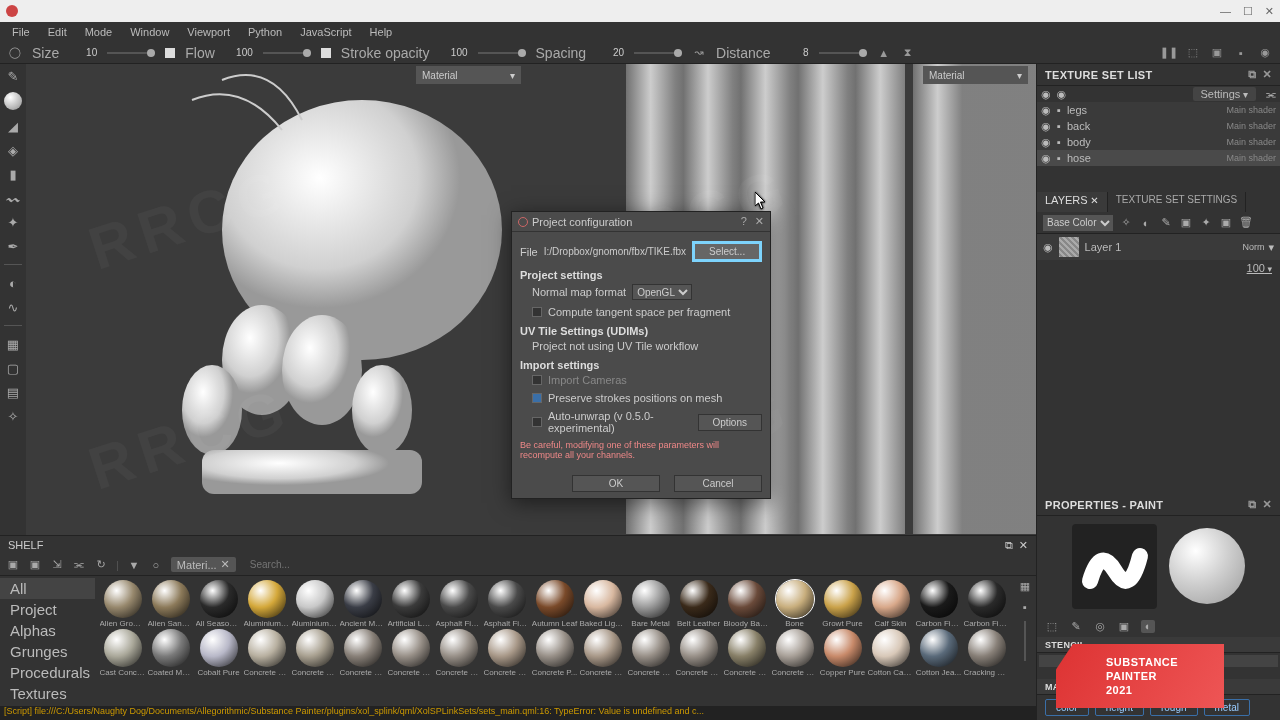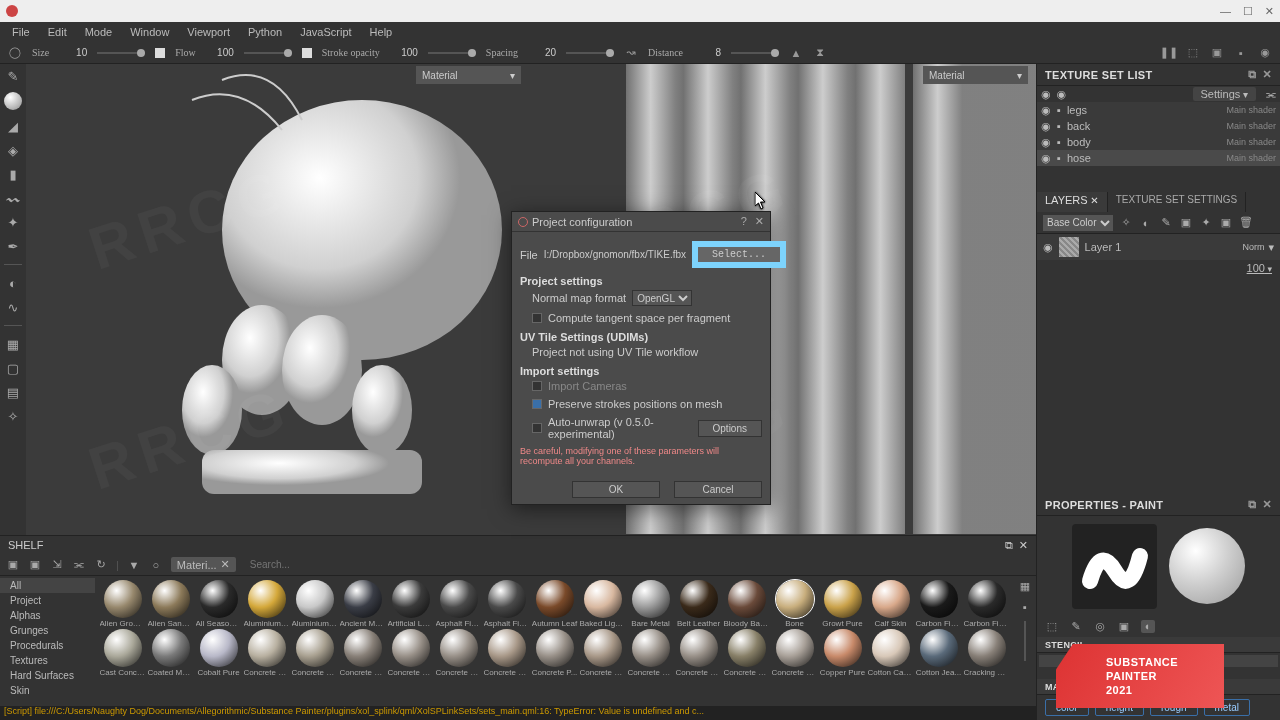--- a/index.html
+++ b/index.html
@@ -3,21 +3,21 @@
 <meta charset="utf-8">
 <style>
 * { margin:0; padding:0; box-sizing:border-box; font-family:"Segoe UI",Arial,sans-serif; font-size:11px; user-select:none; }
 body { width:1280px; height:720px; background:#333; color:#bbb; overflow:hidden; position:relative; }
 .titlebar { height:22px; background:#eee; color:#555; display:flex; align-items:center; padding:0 6px; font-size:11px; }
 .titlebar .app-ico { width:12px; height:12px; background:#c44; border-radius:50%; margin-right:6px; }
 .titlebar .wbtns { margin-left:auto; display:flex; gap:12px; color:#666; }
 .menubar { height:20px; background:#333; display:flex; align-items:center; padding:0 4px; gap:2px; }
 .menubar span { padding:2px 8px; }
 .toolrow { height:22px; background:#333; border-bottom:1px solid #222; display:flex; align-items:center; padding:0 8px; gap:10px; }
-.toolrow .lbl { font-size:10px; color:#aaa;font-family:Liberation Serif, serif; }
+.toolrow .lbl { font-size:14px; color:#aaa; }
 .toolrow .num { width:28px; text-align:right; color:#ccc; font-size:10px; }
 .toolrow .sld { width:48px; height:2px; background:#555; position:relative; }
 .toolrow .sld::after { content:""; position:absolute; width:8px; height:8px; background:#aaa; border-radius:50%; top:-3px; right:0; }
 .toolrow .chk { width:10px; height:10px; background:#ddd; }
 .toolrow .ico { width:14px; height:14px; color:#999; display:flex; align-items:center; justify-content:center; }
 .toolrow .right { margin-left:auto; display:flex; gap:10px; }
 .main { position:absolute; top:64px; bottom:0; left:0; right:0; display:flex; }
 .vtool { width:26px; background:#333; display:flex; flex-direction:column; align-items:center; padding-top:4px; gap:8px; }
 .vtool .t { width:16px; height:16px; color:#aaa; display:flex; align-items:center; justify-content:center; font-size:13px; }
 .vsep { height:1px; width:18px; background:#555; margin:2px 0; }
@@ -57,41 +57,41 @@
 .mtabs .mt { padding:2px 10px; border:1px solid #3a6fa8; color:#9cf; font-size:10px; border-radius:2px; }
 
 .shelf { position:absolute; left:0; bottom:0; width:1036px; height:185px; background:#333; border-top:1px solid #222; display:flex; flex-direction:column; }
 .shelf .phd { height:18px; display:flex; align-items:center; padding:0 8px; font-size:10px; color:#ccc; }
 .shelf .tbar { height:22px; display:flex; align-items:center; padding:0 6px; gap:8px; border-bottom:1px solid #222; }
 .shelf .tbar .i { width:14px; color:#aaa; text-align:center; }
 .shelf .tbar .chip { background:#555; padding:1px 6px; font-size:10px; border-radius:2px; display:flex; align-items:center; gap:4px; }
 .shelf .tbar input { background:#333; border:none; color:#ccc; padding:2px 6px; font-size:10px; width:200px; }
 .shelf .body { flex:1; display:flex; overflow:hidden; }
 .shelf .cats { width:95px; background:#333; padding:2px 0; }
-.shelf .cats div { padding:2px 10px; font-size:10px; color:#bbb; }
+.shelf .cats div { padding:2px 10px; font-size:15px; color:#bbb; }
 .shelf .cats div.on { background:#444; }
 .shelf .grid { flex:1; overflow:hidden; padding:4px; position:relative; }
 .shelf .gwrap { display:flex; flex-wrap:wrap; gap:1px; }
 .mat { width:47px; display:flex; flex-direction:column; align-items:center; }
 .mat .ball { width:38px; height:38px; border-radius:50%; }
 .mat .nm { font-size:8px; color:#aaa; text-align:center; white-space:nowrap; overflow:hidden; text-overflow:ellipsis; width:46px; margin-top:1px; }
 .mat.sel .ball { outline:1px solid #fff; }
 .shelf .vctrl { width:22px; display:flex; flex-direction:column; align-items:center; gap:8px; padding-top:4px; color:#aaa; }
 .footer { position:absolute; bottom:0; left:0; width:1036px; height:14px; background:#222; color:#c90; font-size:9px; padding:0 4px; overflow:hidden; white-space:nowrap; }
 
 .dialog { position:absolute; left:511px; top:211px; width:260px; background:#4b4b4b; border:1px solid #222; box-shadow:0 4px 20px rgba(0,0,0,.5); color:#ccc; }
 .dialog .dtitle { height:20px; background:#4b4b4b; display:flex; align-items:center; padding:0 6px; gap:4px; border-bottom:1px solid #333; }
 .dialog .dtitle .dico { width:10px; height:10px; border:1px solid #c66; border-radius:50%; }
 .dialog .dtitle .dbtns { margin-left:auto; display:flex; gap:8px; color:#aaa; }
 .dialog .dc { padding:6px 8px; font-size:10px; }
 .dialog .drow { display:flex; align-items:center; padding:3px 0; gap:6px; }
 .dialog .lab { color:#ccc; }
 .dialog .bold { font-weight:600; color:#ddd; margin-top:4px; }
 .dialog button { background:#555; color:#ccc; border:1px solid #333; padding:2px 14px; font-size:10px; }
-.dialog button.sel { background:#666; border:6px solid #7dd3fc;font-family:Liberation Mono, monospace; }
+.dialog button.sel { background:#666; border:3px solid #7dd3fc; }
 .dialog select { background:#555; color:#ccc; border:1px solid #333; font-size:10px; height:16px; }
 .dialog .warn { color:#e88; font-size:9px; }
 .dialog .dbot { display:flex; justify-content:flex-end; gap:14px; padding:6px 8px; }
 .dialog .dbot button { width:88px; }
 .dialog .cb { width:10px; height:10px; background:#333; border:1px solid #666; display:inline-block; }
 .dialog .cb.on { background:#3a6fa8; }
 
 .splogo { position:absolute; right:56px; bottom:12px; width:168px; height:64px; background:linear-gradient(120deg,#d33 0%,#e55 100%); clip-path:polygon(10% 0,100% 0,100% 100%,0 100%,0 40%); display:flex; flex-direction:column; justify-content:center; padding-left:50px; color:#fff; font-size:12px; font-weight:600; letter-spacing:.5px; line-height:14px; }
 .cursor { position:absolute; left:755px; top:192px; width:12px; height:18px; pointer-events:none; }
 .cursor svg { filter:drop-shadow(0 0 1px #000); }

